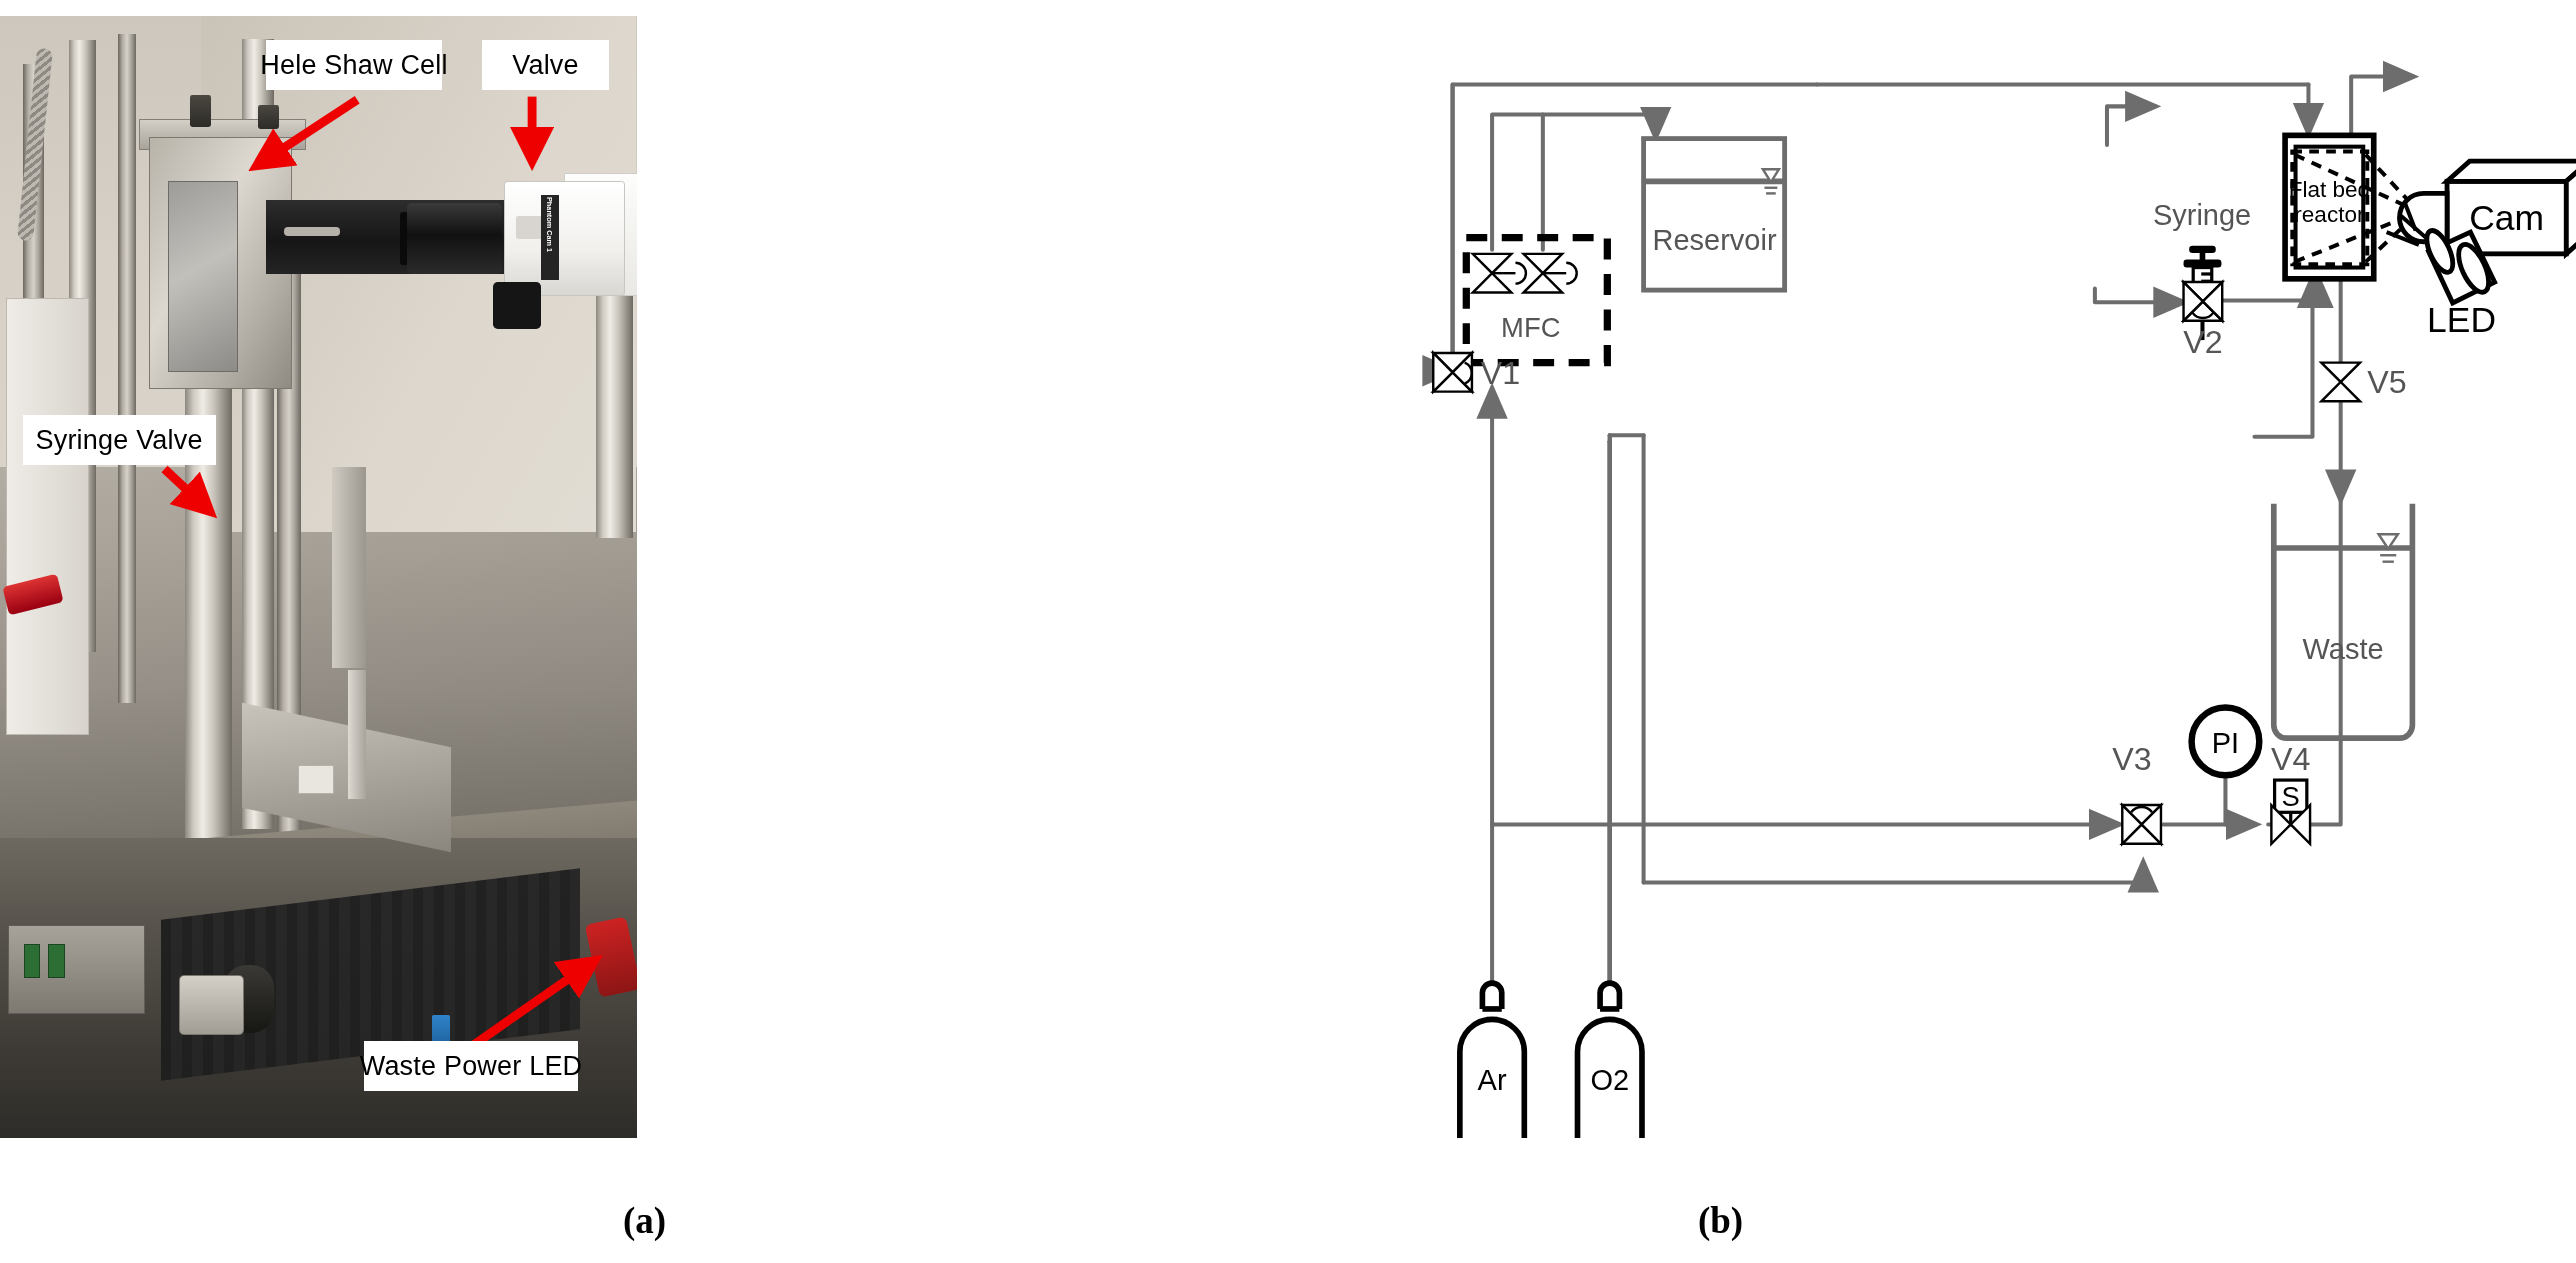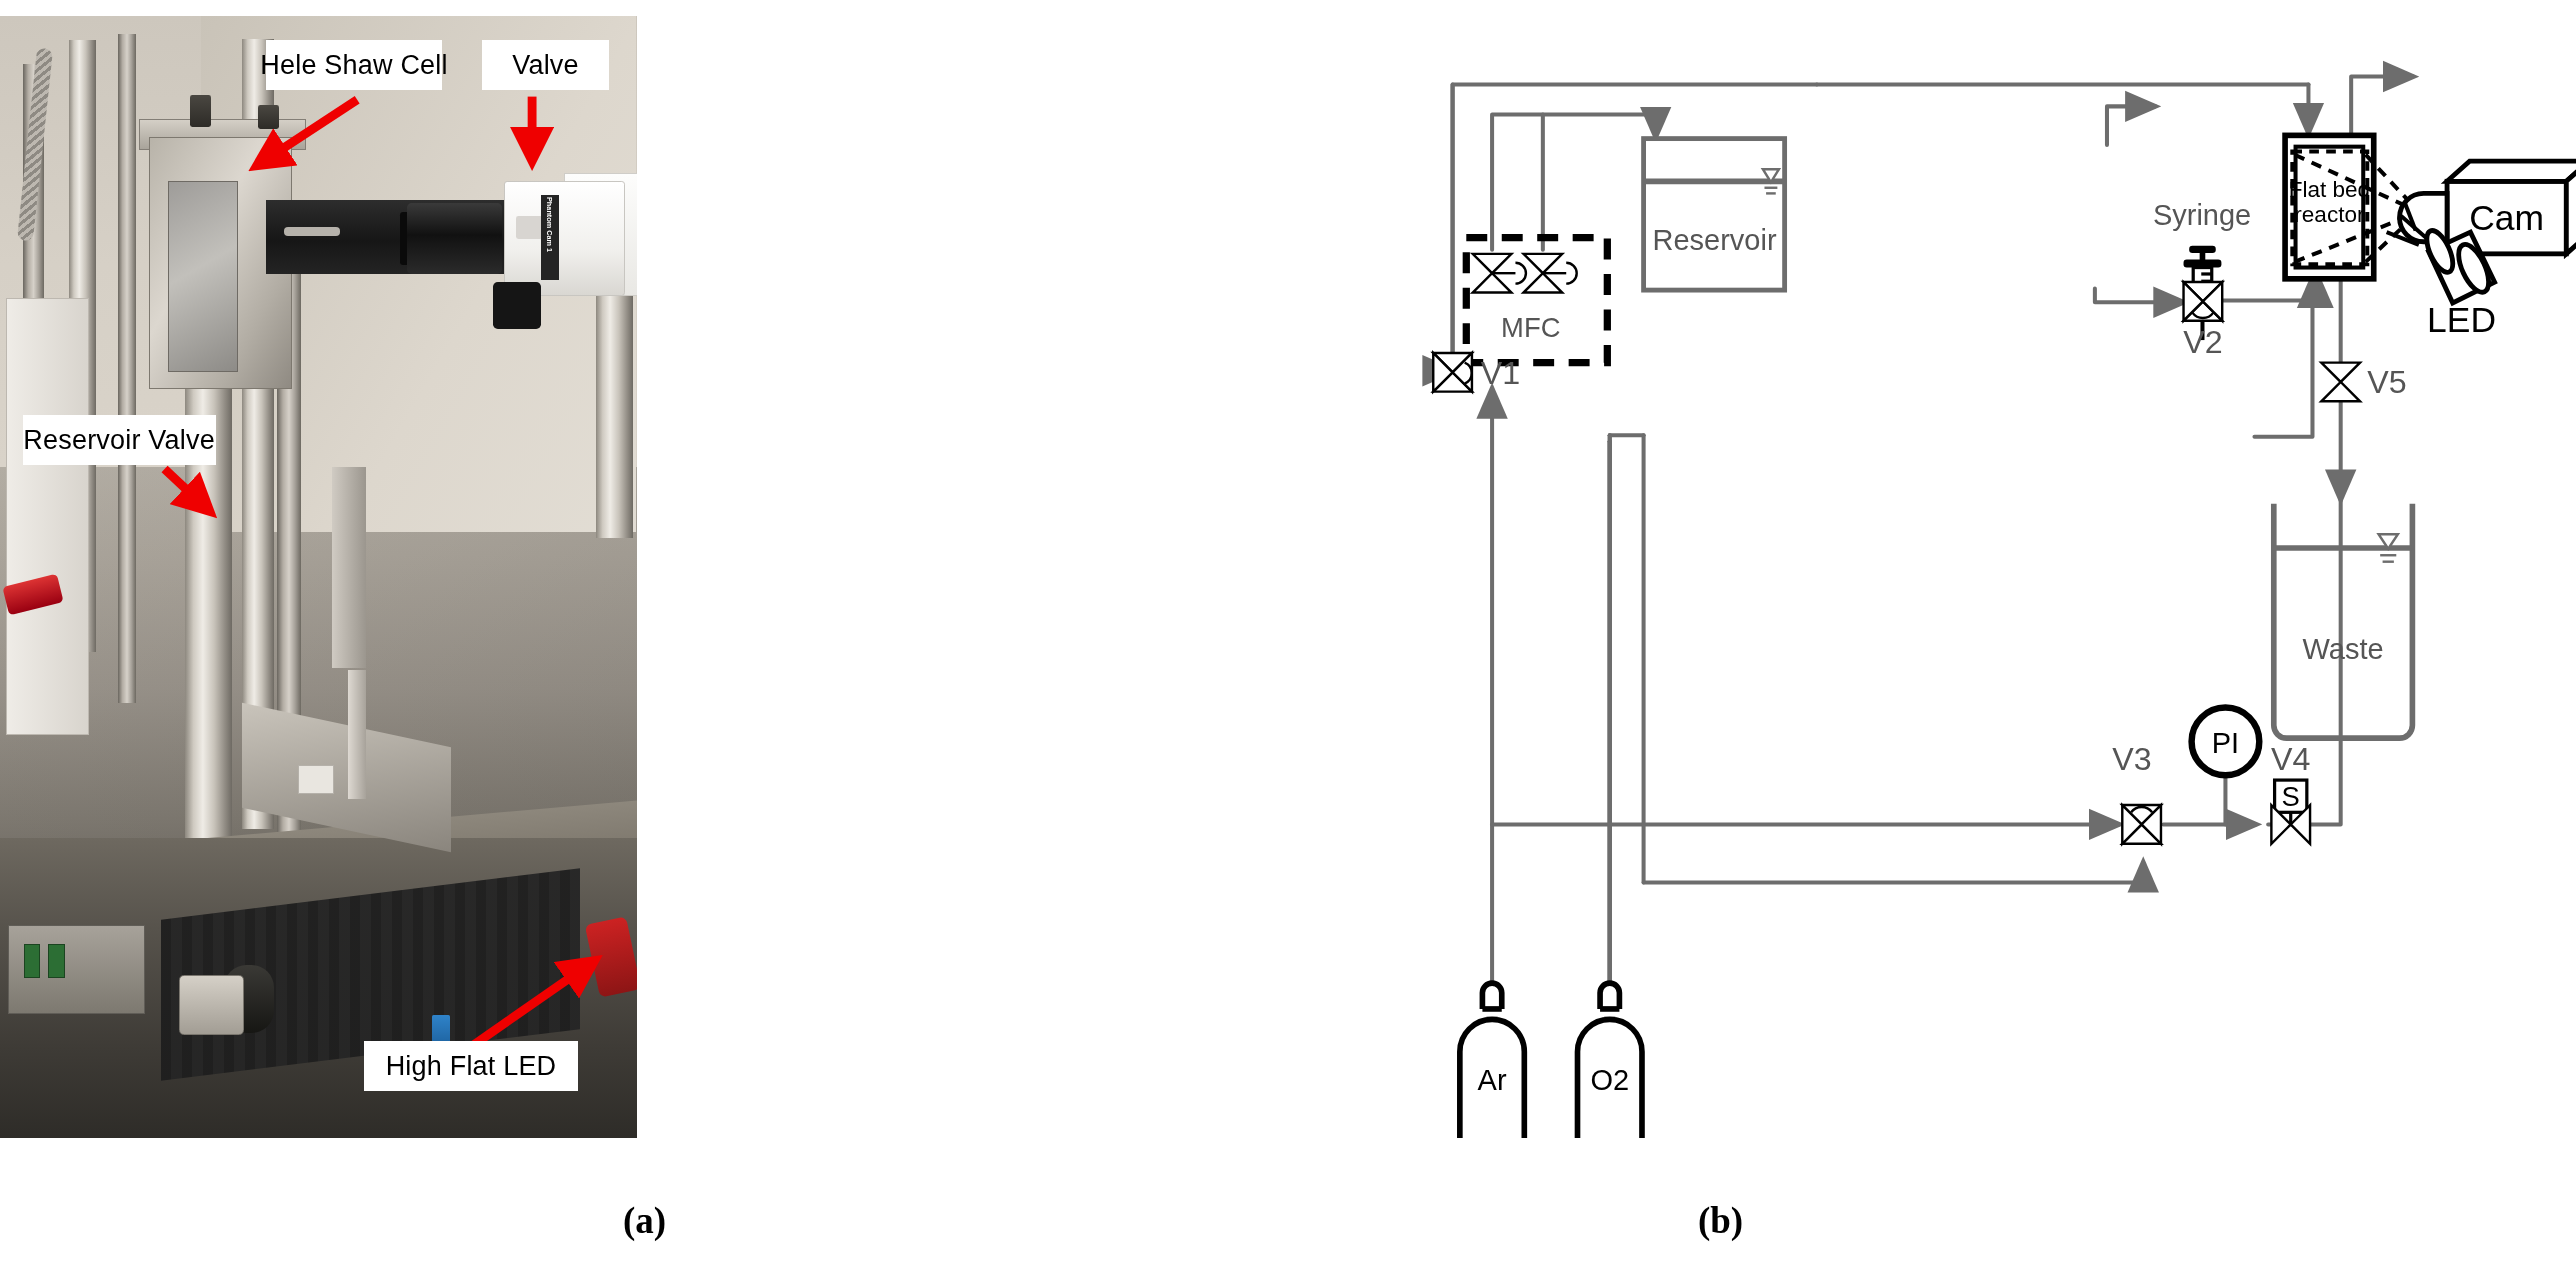--- a/index.html
+++ b/index.html
@@ -157,24 +157,24 @@
         <line x1="568" y1="1290" x2="726" y2="1180" stroke="#ef0000" stroke-width="11" marker-end="url(#ar)"></line>
       </svg>
 
       <div class="plabel" style="left:266px;top:24px;width:176px;height:50px;">
         <span>Hele Shaw Cell</span>
       </div>
       <div class="plabel" style="left:482px;top:24px;width:127px;height:50px;">
         <span>Valve</span>
       </div>
       <div class="plabel" style="left:22.6px;top:399px;width:193px;height:50px;">
-        <span>Reservoir Valve</span>
+        <span>Syringe Valve</span>
       </div>
       <div class="plabel" style="left:364px;top:1025px;width:214px;height:50px;">
-        <span>High Flat LED</span>
+        <span>Waste Power LED</span>
       </div>
     </div>
   </div>
 
   <div class="panel-b">
     <svg class="bsvg" viewBox="0 0 1597 1392">
       <defs>
         <marker id="ga" markerWidth="9" markerHeight="9" refX="7.5" refY="4.5" orient="auto">
           <path d="M0,0.6 L9,4.5 L0,8.4 z" fill="#6d6d6d"></path>
         </marker>

